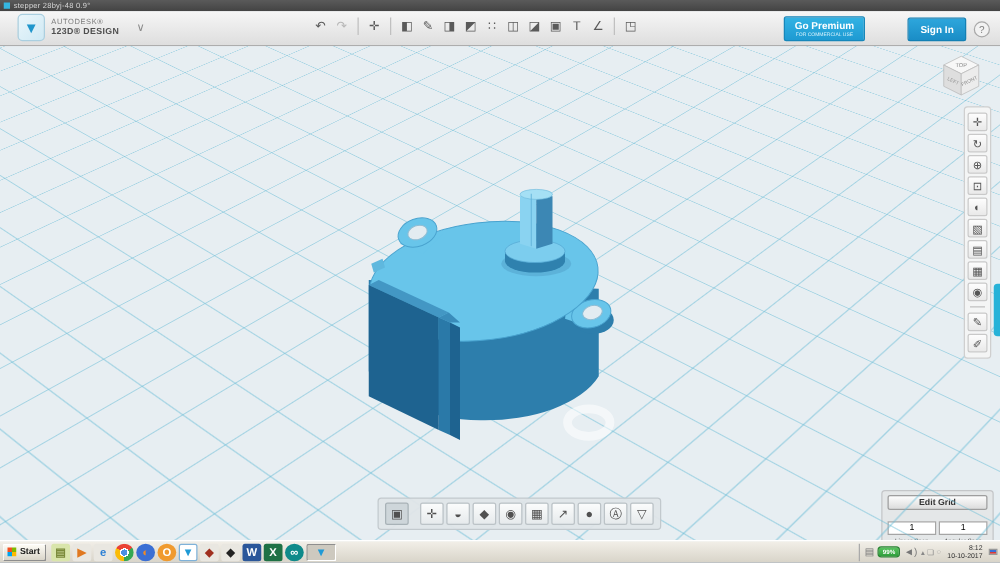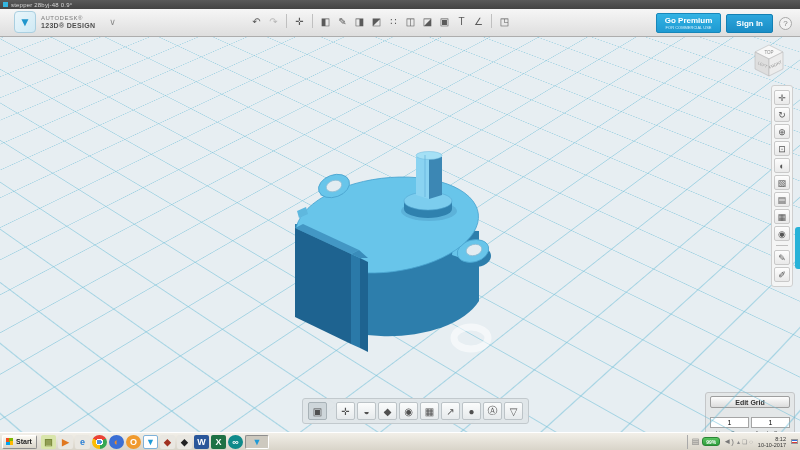--- a/index.html
+++ b/index.html
@@ -31,21 +31,21 @@
   .tbtn.disabled { color:#b8b8b8; }
   .sep-v { width:1px; height:14px; background:#c0c0c0; margin:0 4px; }
   .gap { width:7px; }
 
   .header-right { position:absolute; right:8px; top:4px; display:flex; align-items:center; }
   .btn-premium { background:linear-gradient(#33b3e4,#1e9ad2); color:#fff; border:1px solid #1787ba;
     border-radius:2px; padding:2px 8px; text-align:center; margin-right:5px; cursor:pointer; }
   .btn-premium .l1 { font-size:8px; font-weight:bold; line-height:9px; }
   .btn-premium .l2 { font-size:4px; line-height:5px; color:#d9f2fc; }
   .btn-signin { background:linear-gradient(#2da6dc,#1a8dc6); color:#fff; border:1px solid #1380b4;
-    border-radius:2px; padding:4px 9px; font-size:8px; font-weight:bold; margin-right:6px; }
+    border-radius:2px; padding:4px 9px; font-size:8px; font-weight:bold; margin-right:6px;margin-left:29px; }
   .btn-help { width:13px; height:13px; border-radius:50%; border:1px solid #a8a8a8; color:#808080;
     font-size:8px; display:flex; align-items:center; justify-content:center; background:#f2f2f2; }
 
   
   .viewport { position:absolute; top:37px; left:0; width:800px; height:395px; overflow:hidden;
     background:#e7eef2; }
   .grid-plane { position:absolute; left:50%; top:42%; width:4200px; height:4200px;
     margin-left:-2100px; margin-top:-2100px;
     background-image:
       linear-gradient(rgba(110,190,215,.55) 1.5px, transparent 1.5px),

